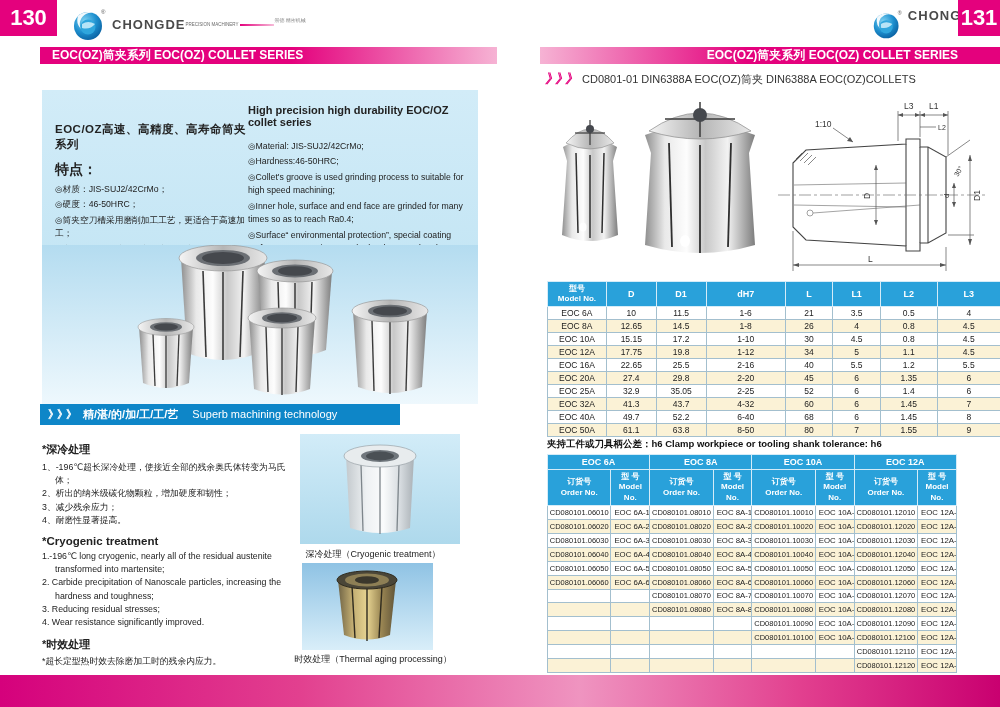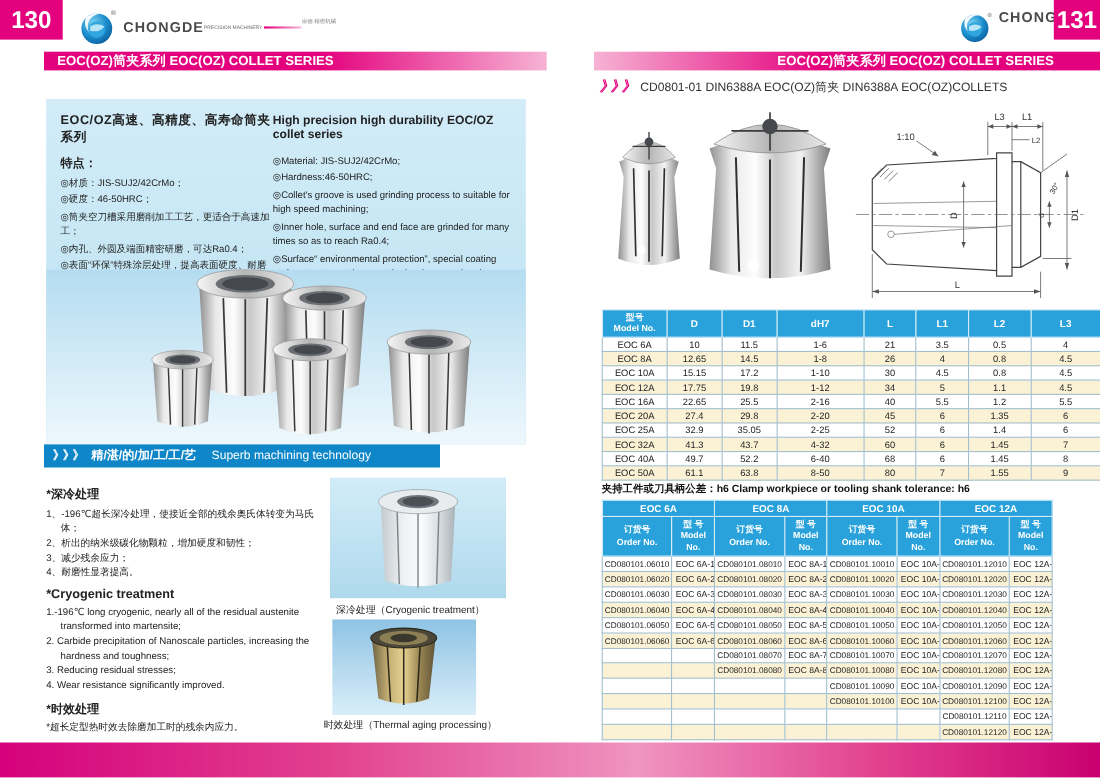--- a/index.html
+++ b/index.html
@@ -32,23 +32,23 @@
     line-height:17px;white-space:nowrap;}
   .banner-left{left:40px;width:457px;padding-left:12px;
     background:linear-gradient(90deg,#e4017d 0%,#e4017d 55%,#f6b3d4 100%);}
   .banner-right{left:540px;width:460px;text-align:right;padding-right:42px;
     background:linear-gradient(90deg,#f6b3d4 0%,#e4017d 45%,#e4017d 100%);}
 
   .panel{position:absolute;left:42px;top:90px;width:436px;height:314px;
     background:linear-gradient(180deg,#d2ecf8 0%,#c3e5f4 60%);}
   .intro-cn{position:absolute;left:13px;top:12px;width:194px;color:#222;}
   .intro-en{position:absolute;left:206px;top:14px;width:220px;color:#222;}
-  .intro-title-cn{font-size:11.5px;font-weight:bold;margin-bottom:9px;letter-spacing:0.5px;}
+  .intro-title-cn{font-size:11.5px;font-weight:bold;margin-bottom:9px;letter-spacing:0.5px;margin-top:20px;}
   .intro-title-en{font-size:11px;font-weight:bold;margin-bottom:12px;}
-  .feat-label{font-size:11px;font-weight:bold;margin-bottom:4px;}
+  .feat-label{font-size:14px;font-weight:bold;margin-bottom:4px;}
   .feat{font-size:8.7px;line-height:1.55;margin-bottom:2px;}
   .photo-area{position:absolute;left:0;top:155px;width:436px;height:159px;}
 
   .tech-band{position:absolute;left:40px;top:404px;width:360px;height:21px;background:var(--band-blue);
     color:#fff;font-size:11px;line-height:21px;padding-left:8px;white-space:nowrap;}
   .tech-band .chev{font-weight:bold;letter-spacing:-2px;margin-right:8px;}
   .tech-band .cn{font-weight:bold;margin-right:14px;}
 
   .lowerleft{position:absolute;left:42px;top:442px;width:250px;color:#222;}
   .h-cn{font-size:11px;font-weight:bold;margin-bottom:4px;}

